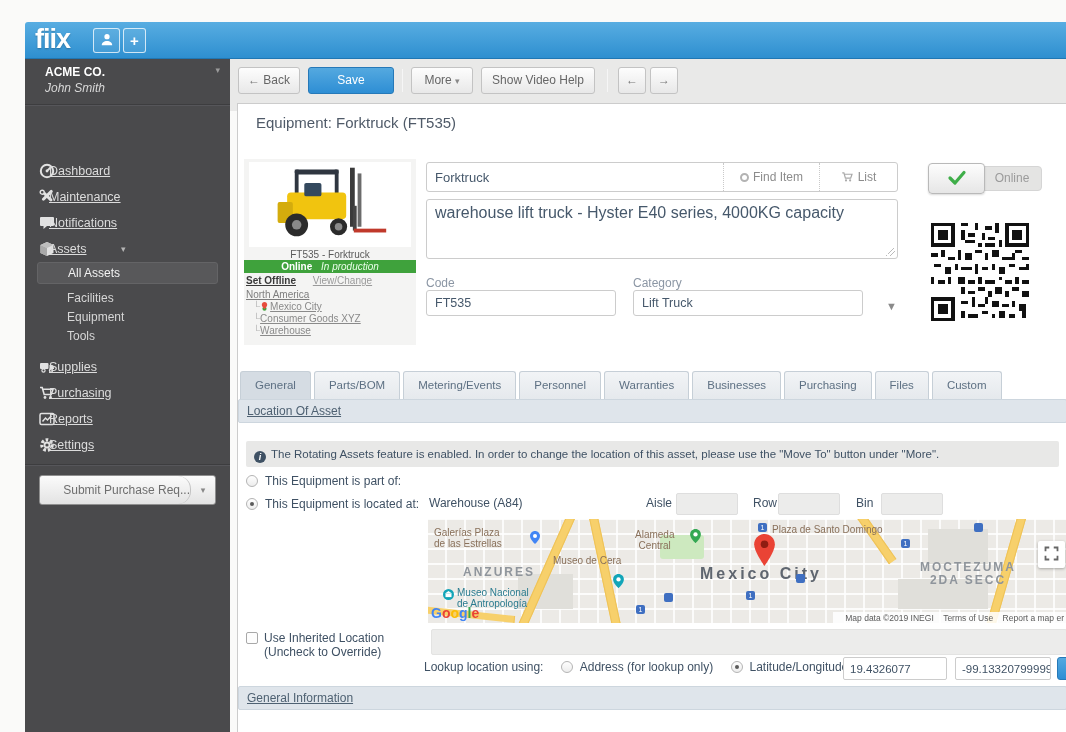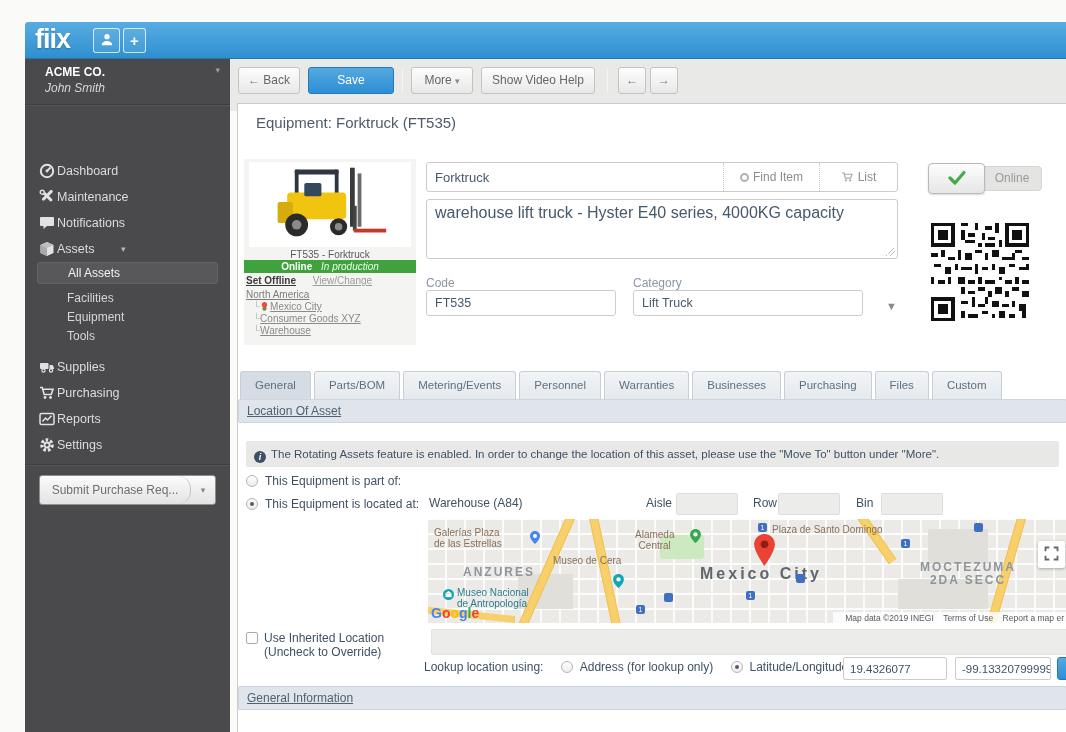--- a/index.html
+++ b/index.html
@@ -19,31 +19,31 @@
 
   
   .sidebar { position:absolute; left:25px; top:59px; width:205px; height:673px; background:#4a4a4c; }
   .company { position:relative; height:46px; border-bottom:1px solid #3d3d3f; box-shadow:0 1px 0 #56565a; }
   .company .co { position:absolute; left:20px; top:6px; color:#fff; font-size:12px; font-weight:bold; }
   .company .usr { position:absolute; left:20px; top:22px; color:#d9d9d9; font-size:12px; font-style:italic; }
   .company .caret { position:absolute; right:10px; top:6px; color:#9b9b9b; font-size:9px; }
   .mitem { position:absolute; left:0; width:205px; height:24px; color:#dcdcdc; font-size:12.5px;
            line-height:24px; cursor:pointer; }
   .mitem .ic { position:absolute; left:14px; top:4px; width:16px; height:16px; }
-  .mitem .lb { position:absolute; left:32px; }
+  .mitem .lb { position:absolute; left:24px;text-decoration:underline; }
   .mitem .acaret { position:absolute; left:96px; color:#b5b5b5; font-size:9px; }
   .sub { position:absolute; left:42px; color:#d6d6d6; font-size:12px; height:20px; line-height:20px; cursor:pointer; }
   .sub.active { left:12px; width:181px; padding-left:30px; background:#58585a; border:1px solid #646466;
                 border-radius:3px; height:22px; line-height:20px; color:#f2f2f2; }
   .side-div { position:absolute; left:0; top:405px; width:205px; height:1px; background:#3d3d3f;
               box-shadow:0 1px 0 #56565a; }
   .action-btn { position:absolute; left:14px; top:416px; width:177px; height:30px; display:flex;
                 background:linear-gradient(#fbfbfb,#e3e3e3); border:1px solid #8f8f8f; border-radius:3px;
                 color:#6e6e6e; font-size:12px; cursor:pointer; }
-  .action-btn .main { flex:1; text-align:center; line-height:28px; border-right:1px solid #c2c2c2;border-radius:13px; }
+  .action-btn .main { flex:1; text-align:right; line-height:28px; border-right:1px solid #c2c2c2;border-radius:13px; }
   .action-btn .dd { width:24px; text-align:center; line-height:28px; color:#888; font-size:9px; }
 
   
   .toolbar { position:absolute; left:230px; top:59px; width:836px; height:52px; background:#e9e9e8; }
   .tbtn { position:absolute; top:8px; height:27px; background:linear-gradient(#fdfdfd,#e8e8e8);
           border:1px solid #c3c3c3; border-radius:3px; color:#666; font-size:12px; text-align:center;
           line-height:25px; cursor:pointer; }
   .tbtn .arr { color:#777; font-weight:bold; }
   .tbtn.save { background:linear-gradient(#54a9e0,#2e8ed4); border-color:#2679b8; color:#fff; }
   .tsep { position:absolute; top:10px; width:1px; height:23px; background:#cfcfcf; border-right:1px solid #f6f6f6; }

